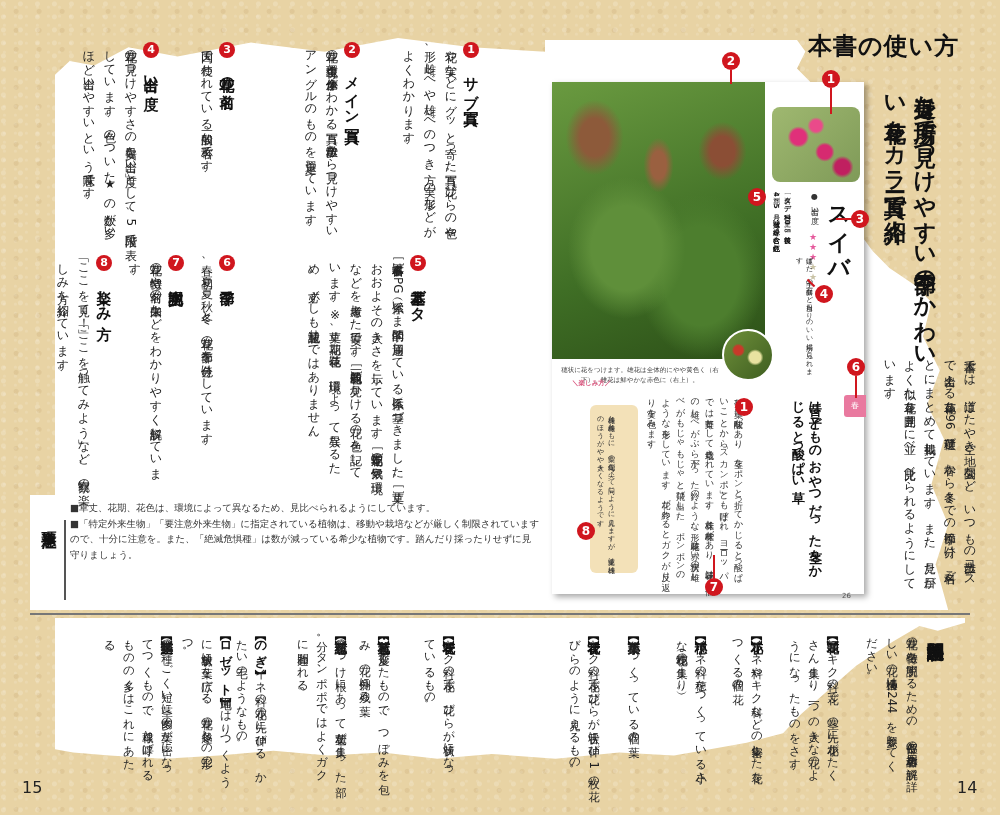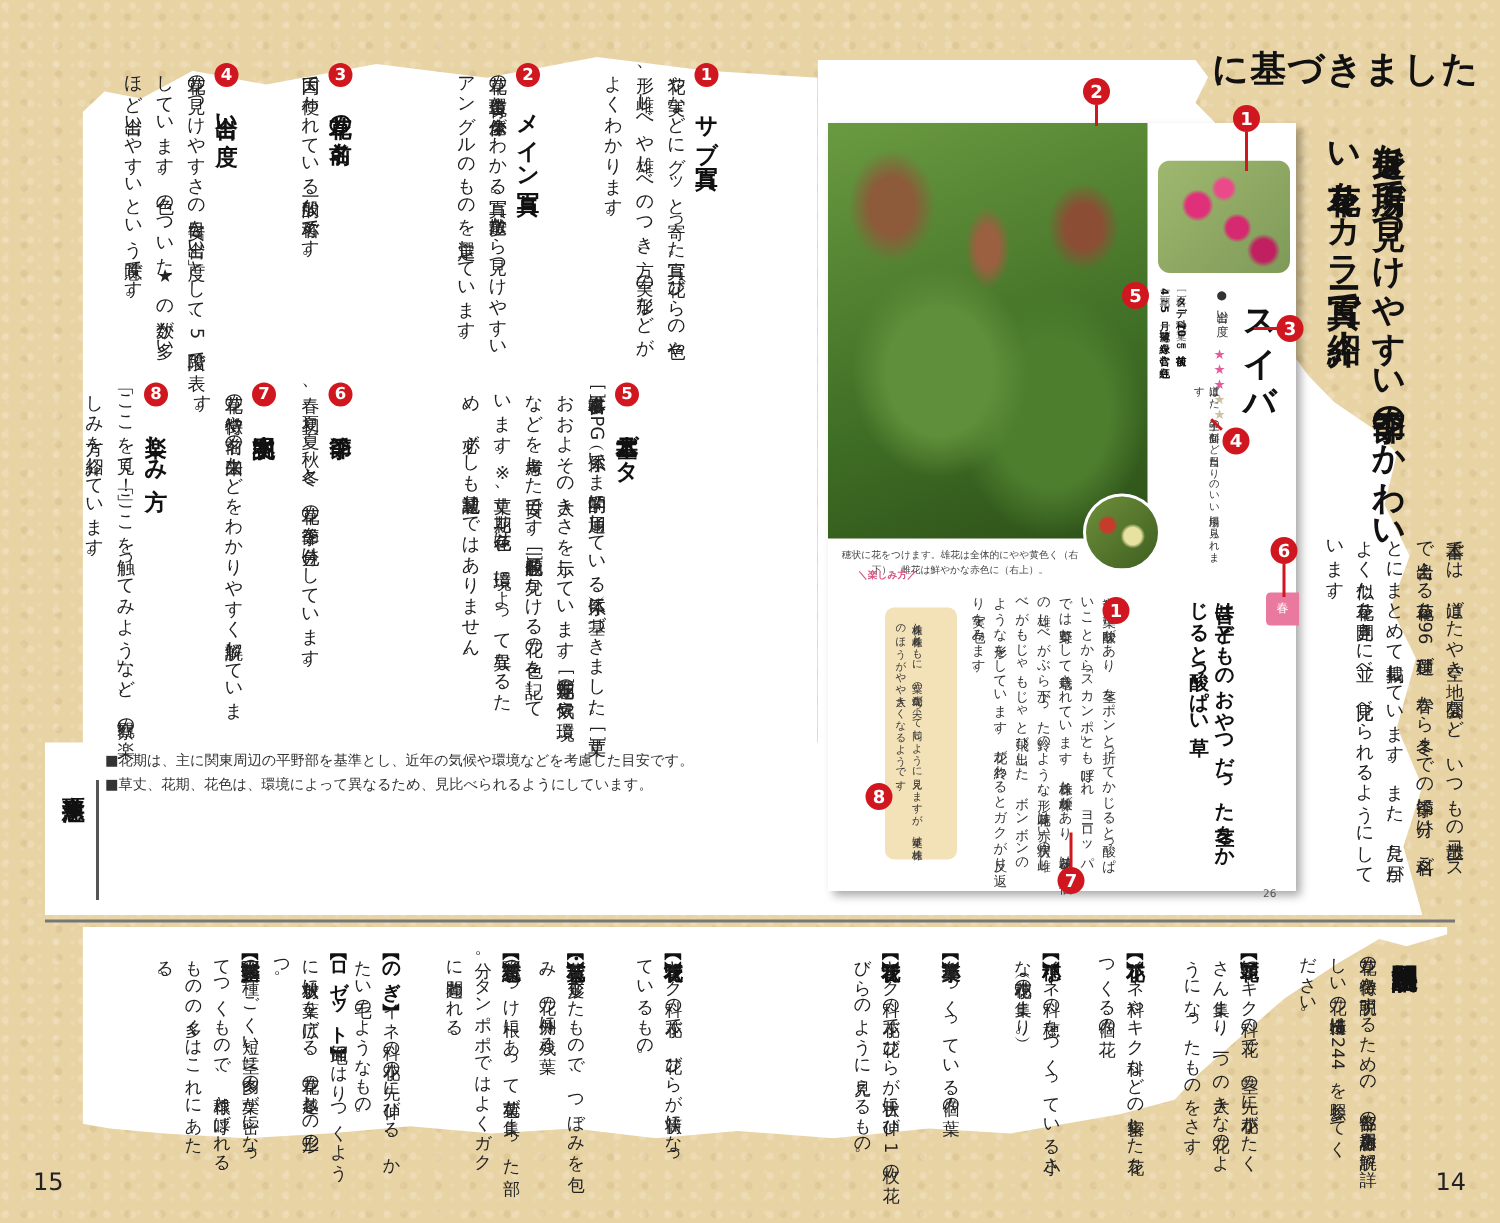--- a/index.html
+++ b/index.html
@@ -169,21 +169,21 @@
 </style>
 </head>
 <body>
 
 <div class="paper" id="paper-top-left"></div>
 <div class="paper" id="paper-top-right"></div>
 <div class="paper" id="paper-notes"></div>
 <div class="divider-h" style="top:613px;"></div>
 <div class="paper" id="paper-bottom"></div>
 
-<div id="book-title">に基づきました</div>
+<div id="book-title">本書の使い方</div>
 <div id="catch-copy" class="vt-mixed">身近な場所で見つけやすい季節のかわいい草花をカラー写真で紹介！</div>
 <div id="intro-text" class="vt-mixed">本書では、道ばたや空き地、公園など、いつもの散歩コースで出合える草花を196種選び、春から冬までの季節に分け、科名ごとにまとめて掲載しています。また、見た目がよく似た草花を見開きに並べ、見比べられるようにしています。</div>
 
 <div id="sample-page">
   <div id="main-photo"></div>
   <div id="sub-photo"></div>
   <div id="sub-photo-round"></div>
   <div id="photo-caption">穂状に花をつけます。雄花は全体的にやや黄色く（右下）、雌花は鮮やかな赤色に（右上）。</div>
 
   <div id="species-name" class="vt-mixed">スイバ</div>
@@ -259,22 +259,22 @@
   <span class="legend-body">草花の特徴や名前の由来などをわかりやすく解説しています。</span>
 </div>
 <div class="legend-col vt-mixed" style="left:52px;top:255px;height:230px;">
   <span class="legend-num">8</span>
   <span class="legend-title">楽しみ方</span><br>
   <span class="legend-body">「ここを見て！」「ここを触ってみよう」など、観察の楽しみ方を紹介しています。</span>
 </div>
 
 <div id="notes-title" class="vt">注意事項</div>
 <div id="notes-list">
-  <div>■花期は、主に関東周辺の平野部を基準とし、近年の気候や環境などを考慮した目安です。</div>
   <div>■草丈、花期、花色は、環境によって異なるため、見比べられるようにしています。</div>
+  <div>■「特定外来生物」「要注意外来生物」に指定されている植物は、移動や栽培などが厳しく制限されていますので、十分に注意を。また、「絶滅危惧種」は数が減っている希少な植物です。踏んだり採ったりせずに見守りましょう。</div>
 </div>
 
 <div id="glossary-title" class="vt">関連用語解説</div>
 <div id="glossary-intro" class="vt-mixed">草花の特徴を説明するための、各部位の名称・用語を解説。詳しい花の構造はP.244を参照してください。</div>
 
 <div class="gloss-col vt-mixed" style="left:785px;"><span class="gloss-term">【頭花】</span><span>主にキク科の花で、茎の先に小花がたくさん集まり、一つの大きな花のようになったものをさす。</span></div>
 <div class="gloss-col vt-mixed" style="left:728px;"><span class="gloss-term">【小花】</span><span>イネ科やキク科などの密集した花をつくる個々の花。</span></div>
 <div class="gloss-col vt-mixed" style="left:672px;"><span class="gloss-term">【小穂】</span><span>イネ科の穂をつくっている小さな穂（小花の集まり）。</span></div>
 <div class="gloss-col vt-mixed" style="left:624px;"><span class="gloss-term">【小葉】</span><span>複葉をつくっている個々の葉。</span></div>
 <div class="gloss-col vt-mixed" style="left:565px;"><span class="gloss-term">【舌状花】</span><span>キク科の小花で花びらが舌状に伸び、1枚の花びらのように見えるもの。</span></div>

